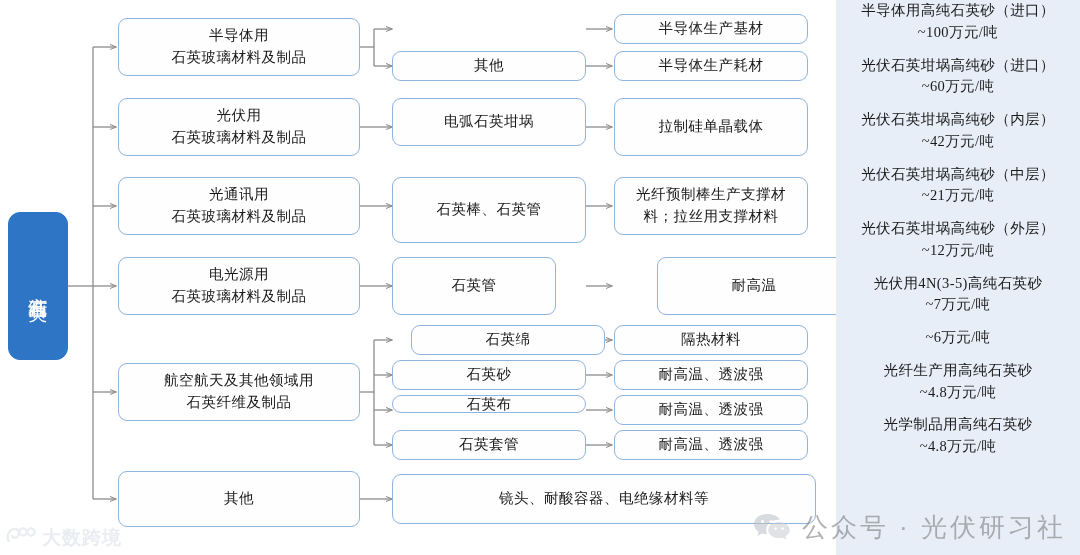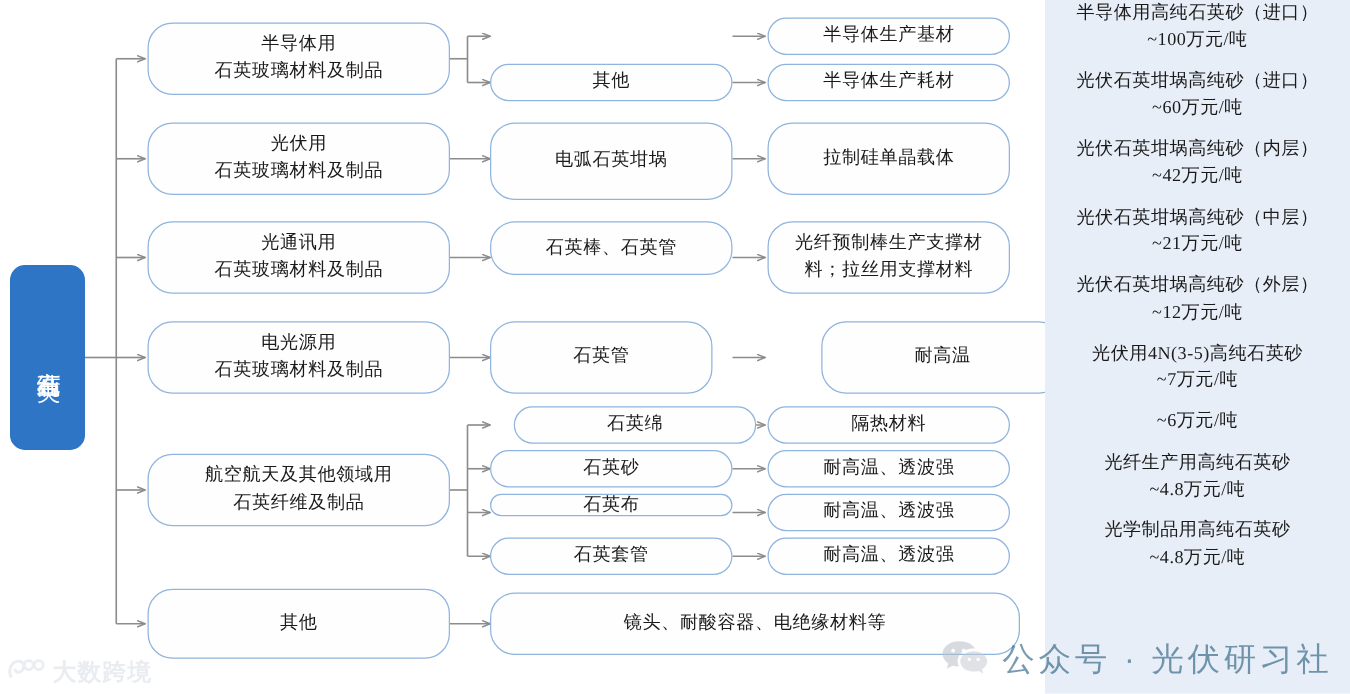--- a/index.html
+++ b/index.html
@@ -9,21 +9,21 @@
     color:#1a1a1a;
   }
   #canvas{position:absolute;left:0;top:0;width:1080px;height:555px;}
 
   
   #wires{position:absolute;left:0;top:0;width:1080px;height:555px;pointer-events:none;}
 
   
   .node{
     position:absolute;box-sizing:border-box;
-    border:1.4px solid #8FB4DD;border-radius:20px;
+    border:1.4px solid #8FB4DD;border-radius:9px;
     background:#FEFEFF;
     display:flex;align-items:center;justify-content:center;
     text-align:center;line-height:1.45;
     font-size:14.5px;letter-spacing:.5px;
     padding:2px 6px;
   }
   .node .ln{display:block;}
   .node.two-line{line-height:1.5;}
 
   
@@ -62,21 +62,21 @@
     font-family:"DejaVu Sans",sans-serif;letter-spacing:-1px;
   }
   .wm-bl .txt{
     font-size:19px;font-weight:bold;color:#d4dae2;letter-spacing:1px;
   }
   .wm-br{
     position:absolute;right:14px;bottom:10px;
     display:flex;align-items:center;gap:10px;opacity:.55;
   }
   .wm-br .txt{
-    font-size:26px;color:#0c4a6e;letter-spacing:3px;
+    font-size:26px;color:#737373;letter-spacing:3px;
     font-family:"Liberation Sans",sans-serif;
   }
 </style>
 </head>
 <body>
 
 <div id="canvas">
 
   <svg id="wires" viewBox="0 0 1080 555">
     <defs>
@@ -170,29 +170,29 @@
   </div>
 
   <div class="node" style="left:118px;top:471px;width:242px;height:56px;">
     <span class="ln">其他</span>
   </div>
 
   <div class="node" style="left:392px;top:51px;width:194px;height:30px;">
     <span>其他</span>
   </div>
 
-  <div class="node" style="left:392px;top:98px;width:194px;height:62px;">
+  <div class="node" style="left:392px;top:98px;width:194px;height:48px;">
     <span>电弧石英坩埚</span>
   </div>
 
-  <div class="node" style="left:392px;top:177px;width:194px;height:43px;">
+  <div class="node" style="left:392px;top:177px;width:194px;height:66px;">
     <span>石英棒、石英管</span>
   </div>
 
-  <div class="node" style="left:392px;top:257px;width:178px;height:58px;justify-content:center;">
+  <div class="node" style="left:392px;top:257px;width:164px;height:58px;justify-content:center;">
     <span>石英管</span>
   </div>
 
   <div class="node" style="left:411px;top:325px;width:194px;height:30px;">
     <span>石英绵</span>
   </div>
   <div class="node" style="left:392px;top:360px;width:194px;height:30px;">
     <span>石英砂</span>
   </div>
   <div class="node" style="left:392px;top:395px;width:194px;height:18px;">

